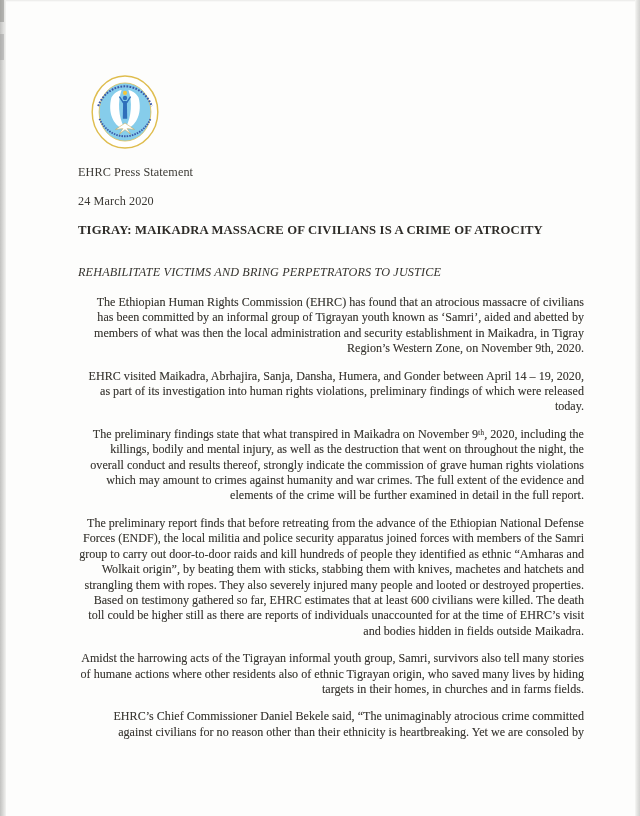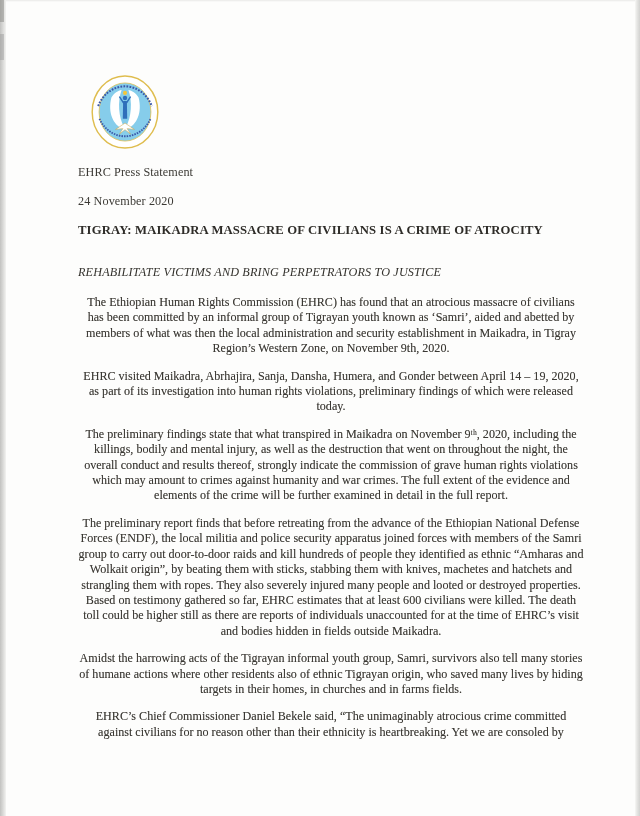--- a/index.html
+++ b/index.html
@@ -43,21 +43,21 @@
   .doc-title {
     font-size:12.7px; line-height:16px; font-weight:bold;
     letter-spacing:.15px; color:#2e2c28; margin:1px 0 26px 0;
   }
   .doc-subtitle {
     font-size:12.2px; line-height:16px; font-weight:normal; font-style:italic;
     letter-spacing:.15px; color:#34322d; margin:0 0 15px 0;
   }
   .para {
     font-size:12.1px; line-height:15.4px; margin-bottom:12px;
-    color:#3a3833; text-align:center;
+    color:#3a3833; text-align:right;
     text-shadow:0 0 .5px rgba(64,60,54,.4);
   }
 </style>
 </head>
 <body>
 
 <div class="page">
   <div class="edge-top"></div>
   <div class="edge-left"></div>
   <div class="edge-right"></div>
@@ -81,21 +81,21 @@
 
         <circle cx="40" cy="27.5" r="2.6" fill="#2f6fba"></circle>
         <path d="M 37.8,31 L 42.2,31 L 42.6,52 L 37.4,52 Z" fill="#2f6fba"></path>
         <path d="M 38,33 L 33.8,26.5 M 42,33 L 46.2,26.5" stroke="#2f6fba" stroke-width="1.7" stroke-linecap="round" fill="none"></path>
 
         <path d="M 40,57 L 29,64.5 L 37.5,63.5 L 33.5,70 L 40,64.8 L 46.5,70 L 42.5,63.5 L 51,64.5 Z" fill="#ffffff" stroke="#c9a23f" stroke-width="0.6"></path>
       </svg>
     </div>
 
     <p class="meta-line">EHRC Press Statement</p>
-    <p class="meta-line">24 November 2020</p>
+    <p class="meta-line">24 March 2020</p>
 
     <h1 class="doc-title">TIGRAY: MAIKADRA MASSACRE OF CIVILIANS IS A CRIME OF ATROCITY</h1>
     <h2 class="doc-subtitle">REHABILITATE VICTIMS AND BRING PERPETRATORS TO JUSTICE</h2>
 
     <p class="para">The Ethiopian Human Rights Commission (EHRC) has found that an atrocious massacre of civilians has been committed by an informal group of Tigrayan youth known as ‘Samri’, aided and abetted by members of what was then the local administration and security establishment in Maikadra, in Tigray Region’s Western Zone, on November 9th, 2020.</p>
     <p class="para">EHRC visited Maikadra, Abrhajira, Sanja, Dansha, Humera, and Gonder between April 14 – 19, 2020, as part of its investigation into human rights violations, preliminary findings of which were released today.</p>
     <p class="para">The preliminary findings state that what transpired in Maikadra on November 9ᵗʰ, 2020, including the killings, bodily and mental injury, as well as the destruction that went on throughout the night, the overall conduct and results thereof, strongly indicate the commission of grave human rights violations which may amount to crimes against humanity and war crimes. The full extent of the evidence and elements of the crime will be further examined in detail in the full report.</p>
     <p class="para">The preliminary report finds that before retreating from the advance of the Ethiopian National Defense Forces (ENDF), the local militia and police security apparatus joined forces with members of the Samri group to carry out door-to-door raids and kill hundreds of people they identified as ethnic “Amharas and Wolkait origin”, by beating them with sticks, stabbing them with knives, machetes and hatchets and strangling them with ropes. They also severely injured many people and looted or destroyed properties. Based on testimony gathered so far, EHRC estimates that at least 600 civilians were killed. The death toll could be higher still as there are reports of individuals unaccounted for at the time of EHRC’s visit and bodies hidden in fields outside Maikadra.</p>
     <p class="para">Amidst the harrowing acts of the Tigrayan informal youth group, Samri, survivors also tell many stories of humane actions where other residents also of ethnic Tigrayan origin, who saved many lives by hiding targets in their homes, in churches and in farms fields.</p>
     <p class="para">EHRC’s Chief Commissioner Daniel Bekele said, “The unimaginably atrocious crime committed against civilians for no reason other than their ethnicity is heartbreaking. Yet we are consoled by</p>

